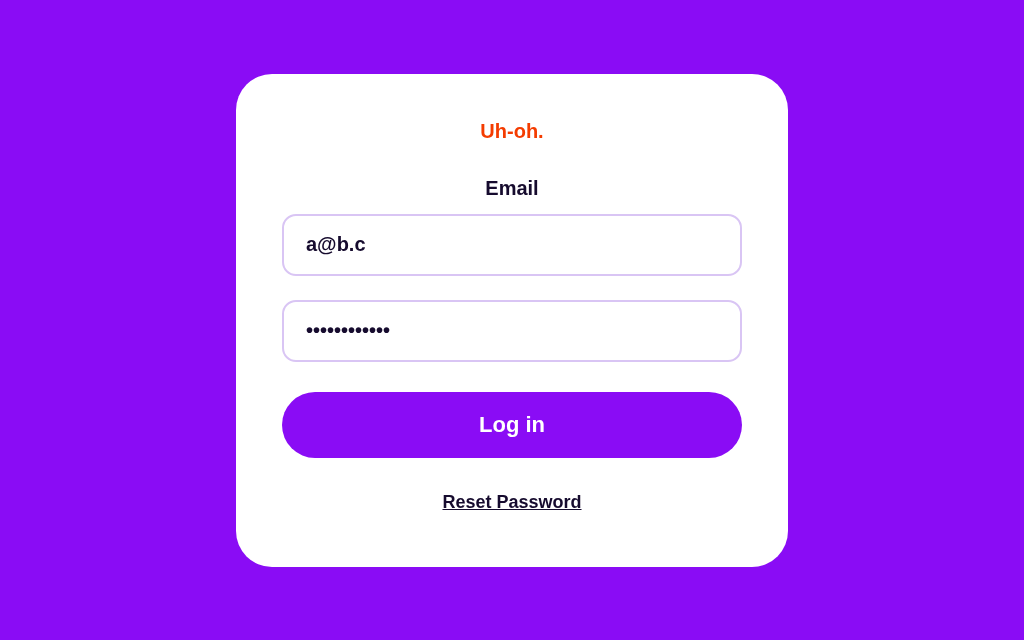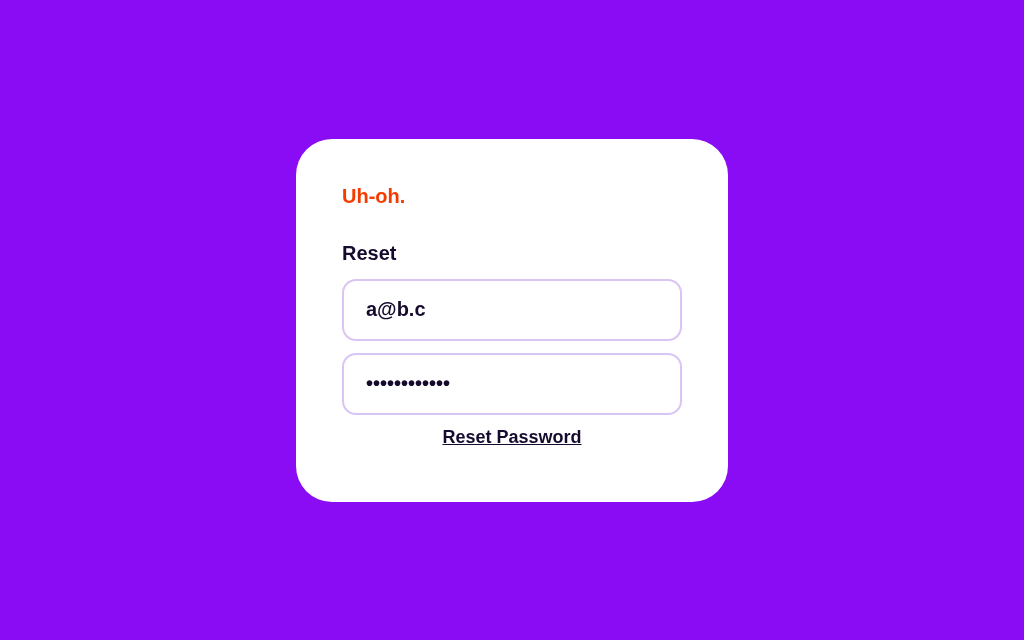--- a/index.html
+++ b/index.html
@@ -10,26 +10,27 @@
     body {
       width: 1024px;
       height: 640px;
       background: #8a0cf5;
       display: flex;
       align-items: center;
       justify-content: center;
       font-family: -apple-system, BlinkMacSystemFont, "Segoe UI", Arial, sans-serif;
     }
     .card {
-      width: 432px;
+      width: 552px;
       background: #ffffff;
       border-radius: 36px;
       padding: 46px 46px 54px 46px;
       display: flex;
       flex-direction: column;
+      align-items: center;
     }
     .error-line {
       display: flex;
       align-items: baseline;
       gap: 6px;
       margin-bottom: 34px;
       font-size: 20px;
       font-weight: 600;
       color: #f43c00;
     }
@@ -54,21 +55,21 @@
       width: 100%;
       height: 62px;
       border: 2px solid #d9c5f4;
       border-radius: 14px;
       padding: 0 22px;
       font-size: 20px;
       font-weight: 700;
       font-family: inherit;
       color: #160b2e;
       outline: none;
-      margin-bottom: 12px;
+      margin-bottom: 24px;
     }
     .text-input::placeholder {
       color: #160b2e;
     }
     .login-btn {
       width: 100%;
       height: 66px;
       border: none;
       border-radius: 34px;
       background: #8a0cf5;
@@ -91,21 +92,22 @@
   </style>
 </head>
 <body>
 
 <div class="card">
 
   <div class="error-line">
     <span class="error-prefix">Uh-oh.</span>
   </div>
 
-  <label class="field-label">Reset</label>
+  <label class="field-label">Email</label>
   <input type="text" class="text-input" value="a@b.c" style="">
 
   <input type="password" class="text-input" value="••••••••••••" style="">
 
+  <button class="login-btn">Log in</button>
 
   <a class="reset-link">Reset Password</a>
 
 </div>
 
 </body></html>

